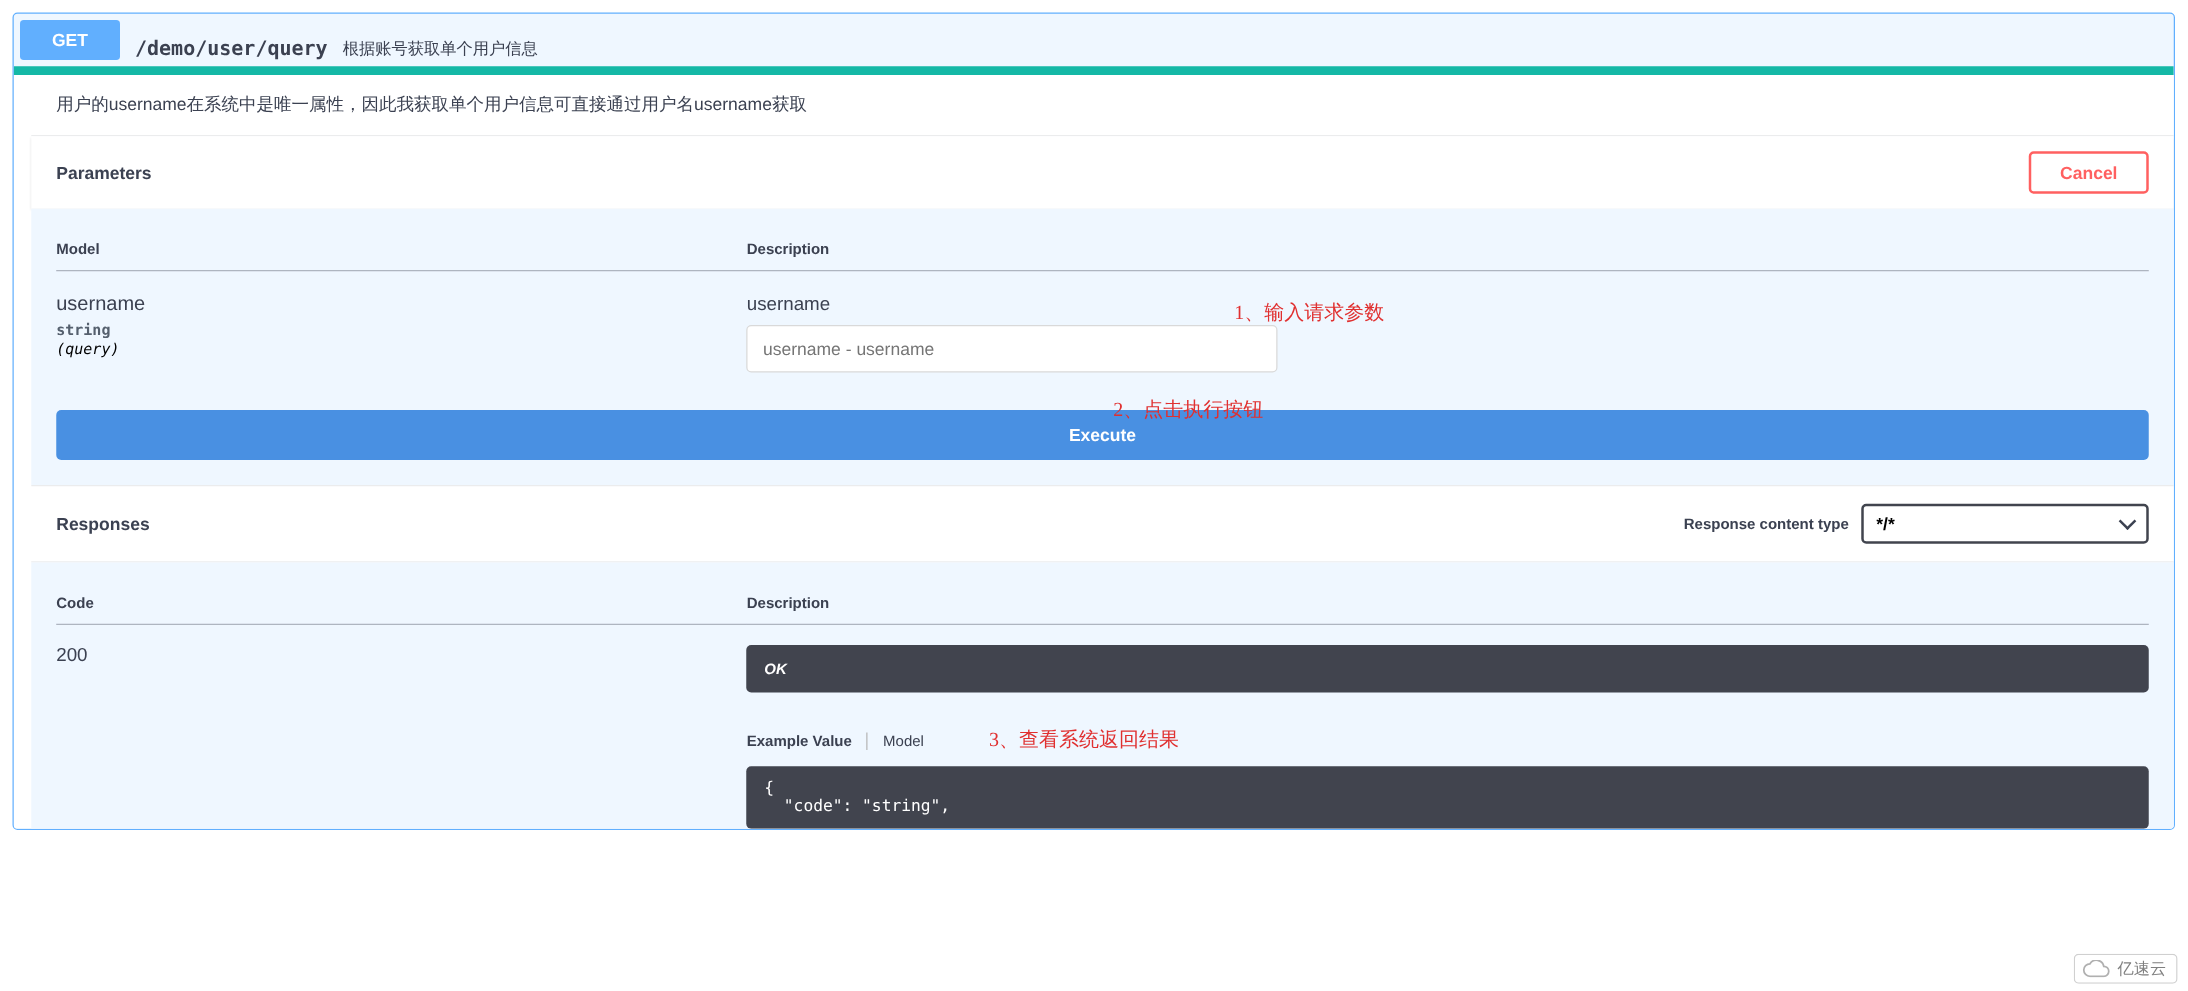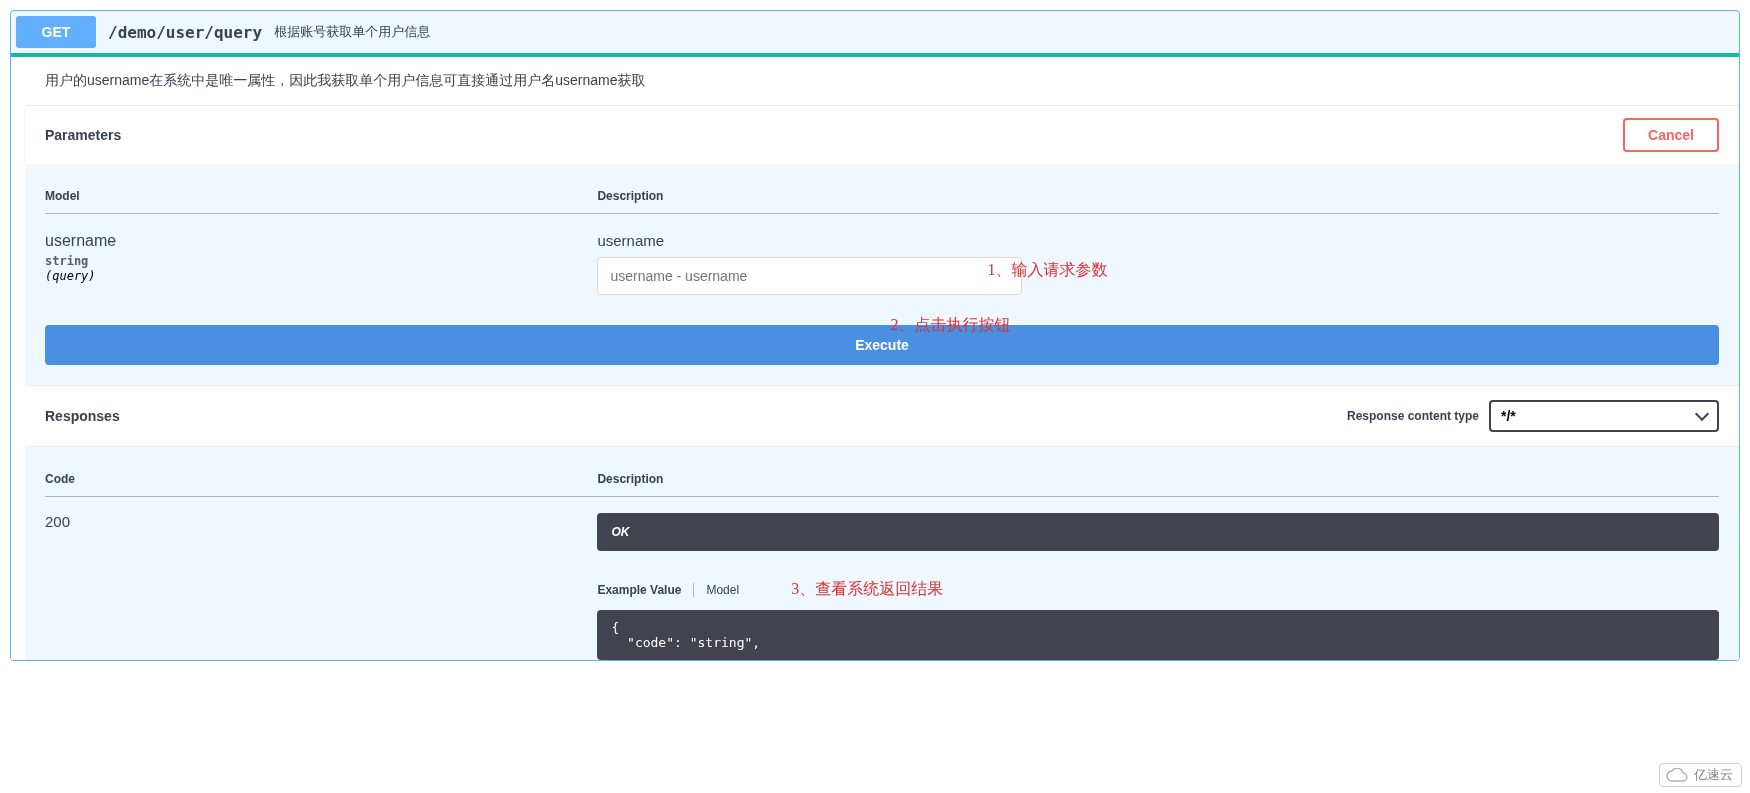--- a/index.html
+++ b/index.html
@@ -13,23 +13,23 @@
   }
   .opblock {
     border: 1px solid #61affe;
     border-radius: 4px;
     background: #eff7ff;
     margin: 0 0 15px 0;
     overflow: hidden;
   }
   .opblock-summary {
     display: flex;
-    align-items: center;
+    align-items: flex-end;
     padding: 5px;
-    border-bottom: 4px solid #14b8a6;
+    border-bottom: 7px solid #14b8a6;
     cursor: pointer;
   }
   .method-badge {
     background: #61affe;
     color: #fff;
     font-weight: 700;
     font-size: 14px;
     text-align: center;
     min-width: 80px;
     padding: 8px 0;
@@ -325,21 +325,21 @@
         <tbody>
           <tr>
             <td>
               <div class="param-name">username</div>
               <div class="param-type">string</div>
               <div class="param-in">(query)</div>
             </td>
             <td class="desc-cell">
               <div class="param-desc-label">username</div>
               <input class="param-input" type="text" placeholder="username - username" style="">
-              <span class="anno" style="left:390px; top:46px;">1、输入请求参数</span>
+              <span class="anno" style="left:390px; top:23px;">1、输入请求参数</span>
             </td>
           </tr>
         </tbody>
       </table>
     </div>
 
     <div class="execute-wrap">
       <span class="anno" style="left:54%; top:-10px; transform:translateX(-50%);">2、点击执行按钮</span>
       <button class="btn-execute">Execute</button>
     </div>

